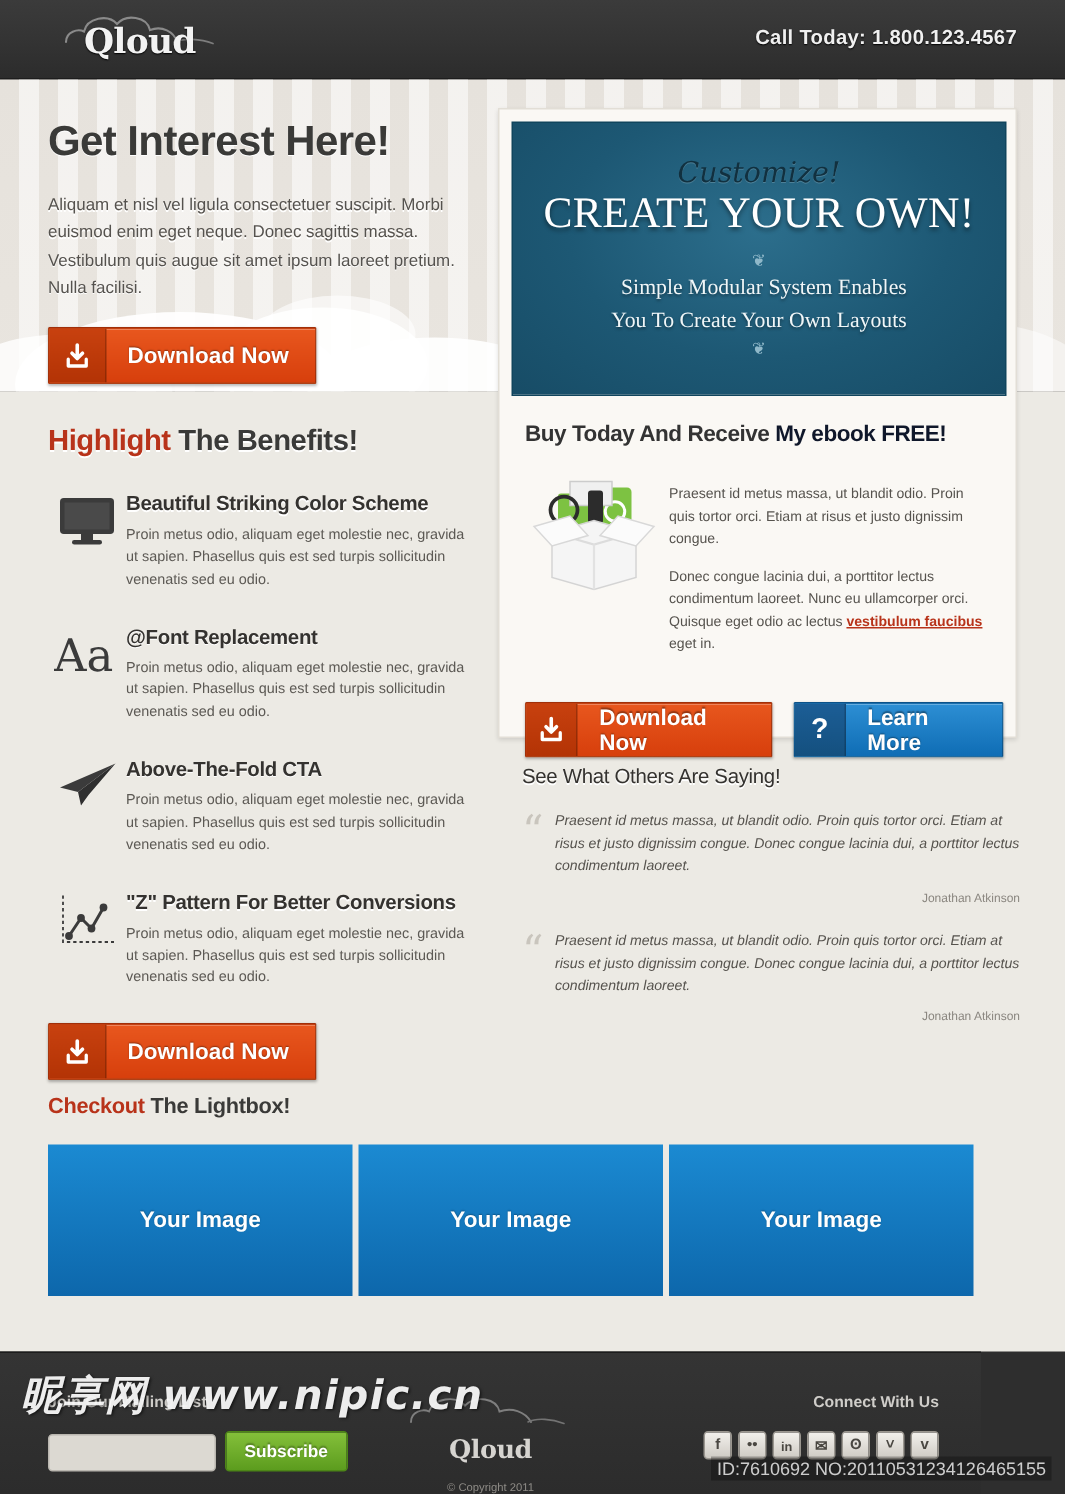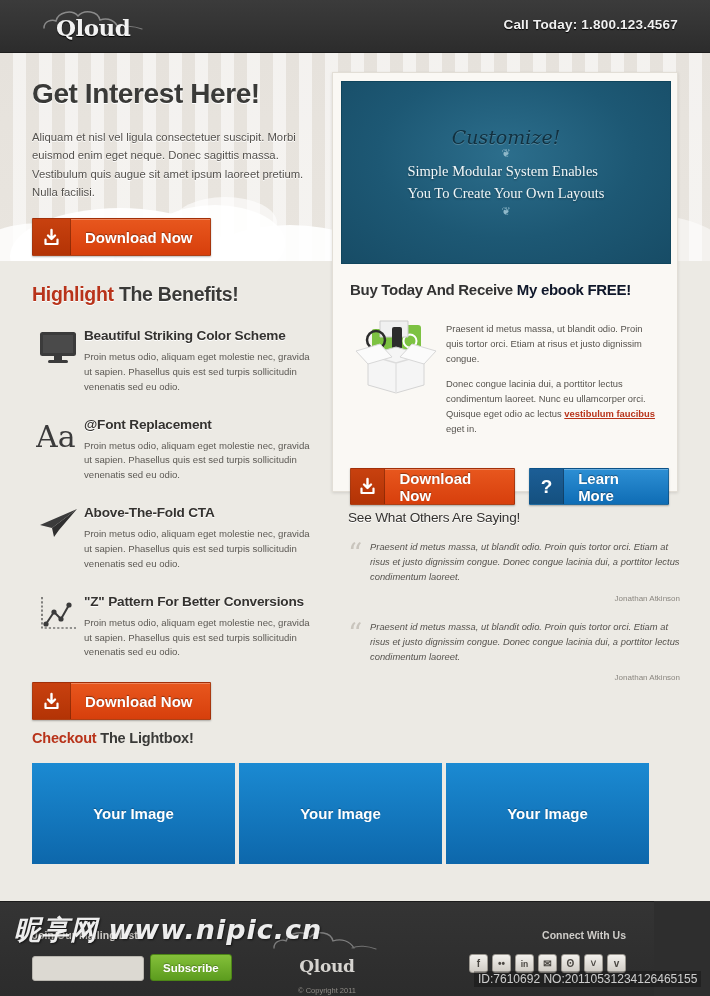--- a/index.html
+++ b/index.html
@@ -113,21 +113,21 @@
     background: #faf8f4;
     border: 1px solid #e2ded6;
     box-shadow: 0 1px 3px rgba(0,0,0,0.12);
     padding: 8px;
   }
   .banner {
     width: 330px; height: 183px;
     background: radial-gradient(ellipse at 50% 40%, #2c6e8c 0%, #1d5874 55%, #174c66 100%);
     border: 1px solid #10455d;
     display: flex; flex-direction: column; align-items: center;
-    justify-content: center; text-align: left;
+    justify-content: center; text-align: right;
   }
   .banner .script {
     font-family: "DejaVu Serif", serif; font-style: italic;
     font-size: 19px; color: #11303f; margin-bottom: -2px;
     text-shadow: 0 1px 0 rgba(255,255,255,0.18);
   }
   .banner .big {
     font-family: "Liberation Serif", serif;
     font-size: 29px; color: #fff; letter-spacing: 0.2px;
     text-shadow: 0 2px 3px rgba(0,0,0,0.45); margin: 2px 0 8px;
@@ -362,20 +362,21 @@
           <path d="M3.5 11.5 L3.5 16 L15.5 16 L15.5 11.5" fill="none" stroke="#fff" stroke-width="2.2" stroke-linecap="round" stroke-linejoin="round"></path>
         </svg>
       </span>
       <span class="lbl">Download Now</span>
     </div>
   </div>
 
   <div class="card">
     <div class="banner">
       <div class="script">Customize!</div>
+      <div class="big">CREATE YOUR OWN!</div>
       <div class="divider">❦</div>
       <div class="sub">
         <span>Simple Modular System Enables</span><br>
         <span>You To Create Your Own Layouts</span>
       </div>
       <div class="divider">❦</div>
     </div>
 
     <div class="card-h2">
       <span>Buy Today And Receive </span><span class="accent">My ebook FREE!</span>

